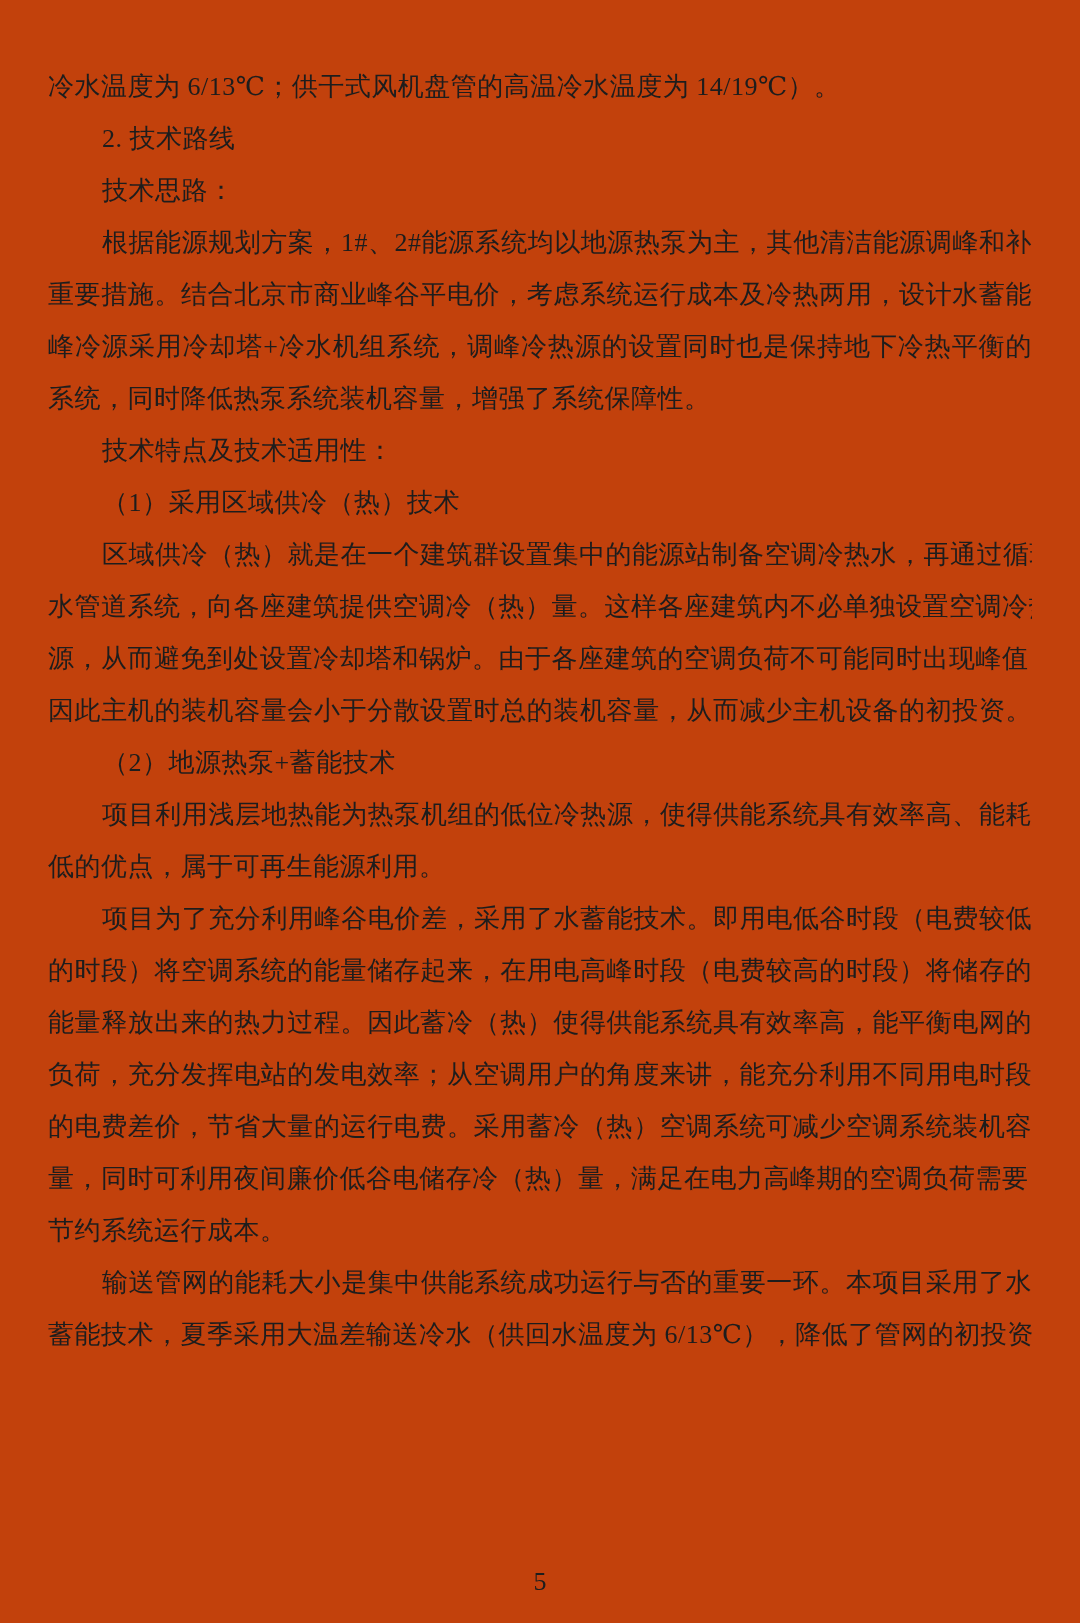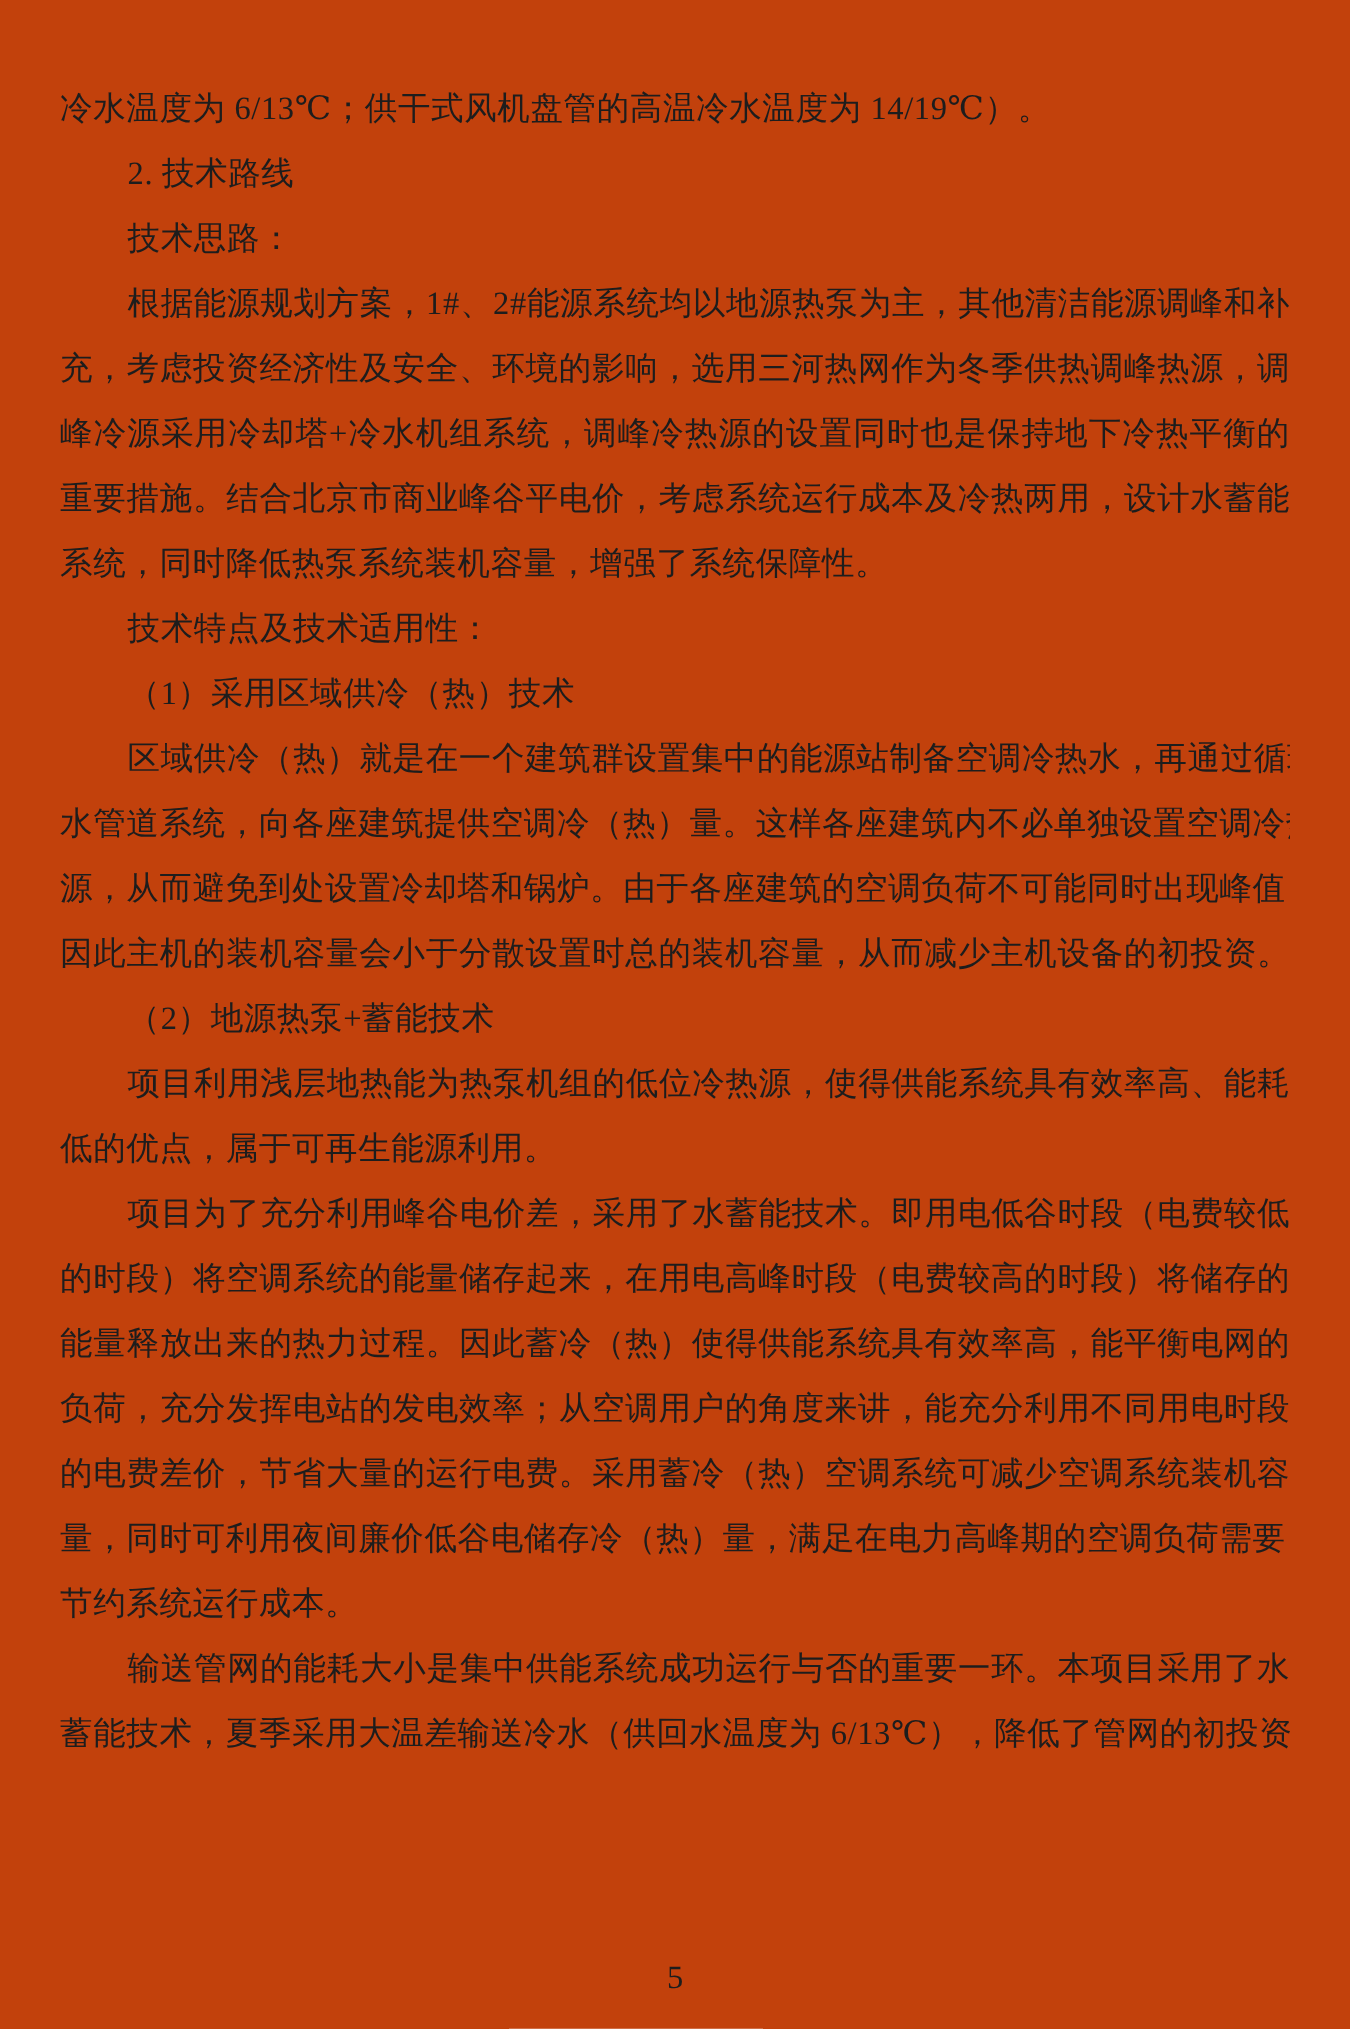--- a/index.html
+++ b/index.html
@@ -56,23 +56,22 @@
 </style>
 </head>
 <body>
 
 <div class="page">
   <div class="text-body">
       <div class="line">冷水温度为 6/13℃；供干式风机盘管的高温冷水温度为 14/19℃）。</div>
       <div class="line indent">2. 技术路线</div>
       <div class="line indent">技术思路：</div>
       <div class="line indent justify">根据能源规划方案，1#、2#能源系统均以地源热泵为主，其他清洁能源调峰和补</div>
-      <div class="line justify">充，考虑投资经济性及安全、环境的影响，选用三河热网作为冬季供热调峰热源，调</div>
+      <div class="line justify">重要措施。结合北京市商业峰谷平电价，考虑系统运行成本及冷热两用，设计水蓄能</div>
       <div class="line justify">峰冷源采用冷却塔+冷水机组系统，调峰冷热源的设置同时也是保持地下冷热平衡的</div>
-      <div class="line justify">重要措施。结合北京市商业峰谷平电价，考虑系统运行成本及冷热两用，设计水蓄能</div>
       <div class="line">系统，同时降低热泵系统装机容量，增强了系统保障性。</div>
       <div class="line indent">技术特点及技术适用性：</div>
       <div class="line indent">（1）采用区域供冷（热）技术</div>
       <div class="line indent justify">区域供冷（热）就是在一个建筑群设置集中的能源站制备空调冷热水，再通过循环</div>
       <div class="line justify">水管道系统，向各座建筑提供空调冷（热）量。这样各座建筑内不必单独设置空调冷热</div>
       <div class="line justify">源，从而避免到处设置冷却塔和锅炉。由于各座建筑的空调负荷不可能同时出现峰值，</div>
       <div class="line justify">因此主机的装机容量会小于分散设置时总的装机容量，从而减少主机设备的初投资。</div>
       <div class="line indent">（2）地源热泵+蓄能技术</div>
       <div class="line indent justify">项目利用浅层地热能为热泵机组的低位冷热源，使得供能系统具有效率高、能耗</div>
       <div class="line">低的优点，属于可再生能源利用。</div>

